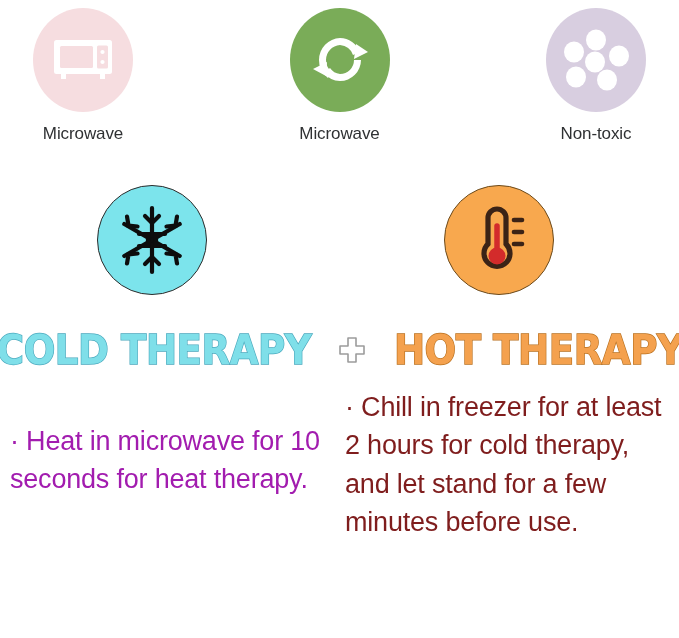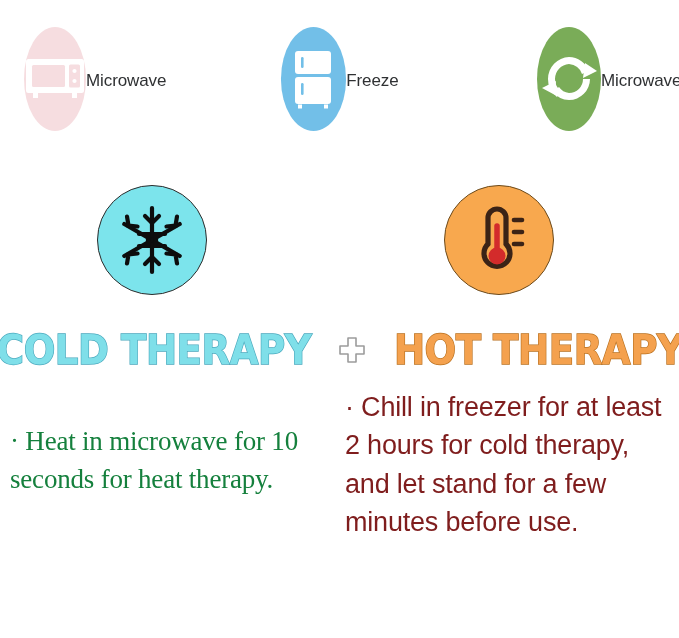--- a/index.html
+++ b/index.html
@@ -24,21 +24,21 @@
     width: 679px;
     height: 150px;
     display: flex;
     justify-content: space-between;
     padding: 0 24px;
     box-sizing: border-box;
   }
   .feature-item {
     width: 118px;
     display: flex;
-    flex-direction: row;
+    flex-direction: column;
     align-items: center;
   }
   .feature-circle {
     width: 100px;
     height: 104px;
     border-radius: 50%;
     margin-top: 8px;
     display: flex;
     align-items: center;
     justify-content: center;
@@ -131,22 +131,21 @@
   .instruction-col {
     position: absolute;
     font-size: 27px;
     line-height: 1.42;
     letter-spacing: -0.2px;
   }
   #cold-instruction {
     left: 10px;
     top: 34px;
     width: 330px;
-    color: #15803d;
-    font-family: Liberation Serif, serif;
+    color: #a21caf;
   }
   #hot-instruction {
     left: 345px;
     top: 0px;
     width: 334px;
     color: #7f1d1d;
   }
 
   .sr { position: absolute; width: 0; height: 0; overflow: hidden; }
 </style>
@@ -163,50 +162,50 @@
         <rect x="45" y="9.5" width="11" height="23" rx="1.5" fill="#f6dde0"></rect>
         <circle cx="50.5" cy="16" r="2.1" fill="#ffffff"></circle>
         <circle cx="50.5" cy="26" r="2.1" fill="#ffffff"></circle>
         <rect x="9" y="38" width="5" height="5" fill="#ffffff"></rect>
         <rect x="48" y="38" width="5" height="5" fill="#ffffff"></rect>
       </svg>
     </div>
     <div class="feature-label">Microwave</div>
   </div>
 
-  <div class="feature-item">
-    <div class="feature-circle" style="background:#72bfe8;">
-      <svg width="44" height="60" viewBox="0 0 44 60">
-        <rect x="4" y="2" width="36" height="23" rx="3" fill="#ffffff"></rect>
-        <rect x="4" y="28" width="36" height="27" rx="3" fill="#ffffff"></rect>
-        <rect x="10" y="8" width="2.6" height="11" rx="1.3" fill="#72bfe8"></rect>
-        <rect x="10" y="34" width="2.6" height="12" rx="1.3" fill="#72bfe8"></rect>
-        <rect x="7" y="55.5" width="4" height="4" fill="#ffffff"></rect>
-        <rect x="33" y="55.5" width="4" height="4" fill="#ffffff"></rect>
-      </svg>
-    </div>
-    <div class="feature-label">Freeze</div>
-  </div>
 
 
   <div class="feature-item">
     <div class="feature-circle" style="background:#7aac58;">
       <svg width="64" height="64" viewBox="0 0 64 64">
         <path d="M32 10 A22 22 0 0 1 52 24 L45 27 A15 15 0 0 0 32 17 Z" fill="#ffffff"></path>
         <path d="M32 10 L32 17 A15 15 0 0 0 18 32 L11 32 A22 22 0 0 1 32 10 Z" fill="#ffffff"></path>
         <path d="M11 32 L18 32 A15 15 0 0 0 24 44 L20 50 A22 22 0 0 1 11 32 Z" fill="#ffffff"></path>
         <polygon points="48,16 60,24 46,31" fill="#ffffff"></polygon>
         <path d="M53 32 A21 21 0 0 1 32 53 L32 46 A14 14 0 0 0 46 32 Z" fill="#ffffff"></path>
         <path d="M32 53 A21 21 0 0 1 16 45 L22 40 A14 14 0 0 0 32 46 Z" fill="#ffffff"></path>
         <polygon points="18,48 5,41 19,34" fill="#ffffff"></polygon>
       </svg>
     </div>
     <div class="feature-label">Microwave</div>
   </div>
 
+  <div class="feature-item">
+    <div class="feature-circle" style="background:#d8cee0;">
+      <svg width="74" height="66" viewBox="0 0 74 66">
+        <ellipse cx="37" cy="13" rx="10" ry="10.5" fill="#ffffff"></ellipse>
+        <ellipse cx="15" cy="25" rx="10" ry="10.5" fill="#ffffff"></ellipse>
+        <ellipse cx="60" cy="29" rx="10" ry="10.5" fill="#ffffff"></ellipse>
+        <ellipse cx="36" cy="35" rx="10" ry="10.5" fill="#ffffff"></ellipse>
+        <ellipse cx="17" cy="50" rx="10" ry="10.5" fill="#ffffff"></ellipse>
+        <ellipse cx="48" cy="53" rx="10" ry="10.5" fill="#ffffff"></ellipse>
+      </svg>
+    </div>
+    <div class="feature-label">Non-toxic</div>
+  </div>
 
 </div>
 
 <div id="therapy-icon-row">
 
   <div class="therapy-circle" id="cold-therapy-circle">
     <svg width="74" height="74" viewBox="0 0 74 74">
       <g stroke="#0d0d0d" stroke-width="4.2" stroke-linecap="round" fill="none">
         <line x1="37" y1="5" x2="37" y2="69"></line>
         <line x1="9.3" y1="21" x2="64.7" y2="53"></line>

